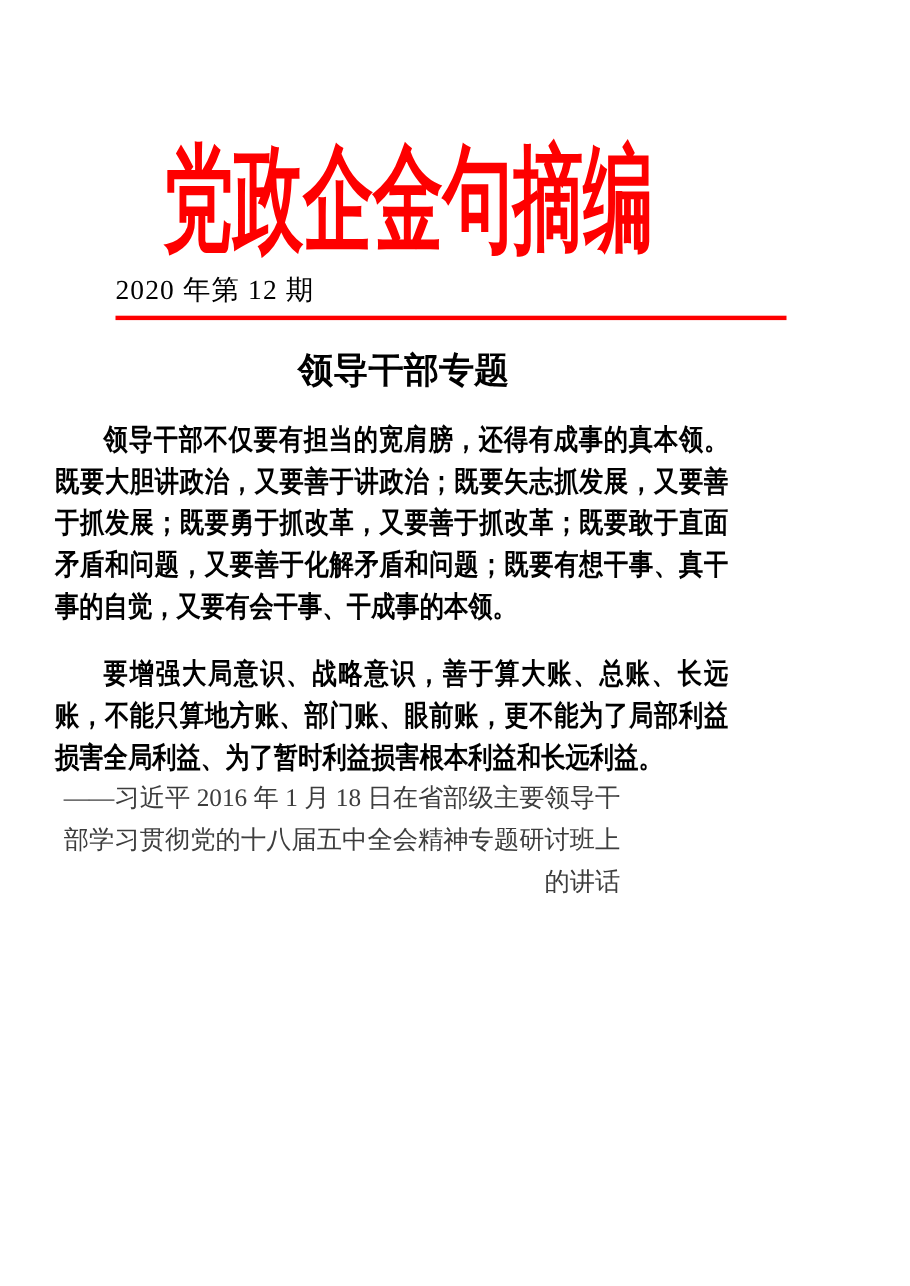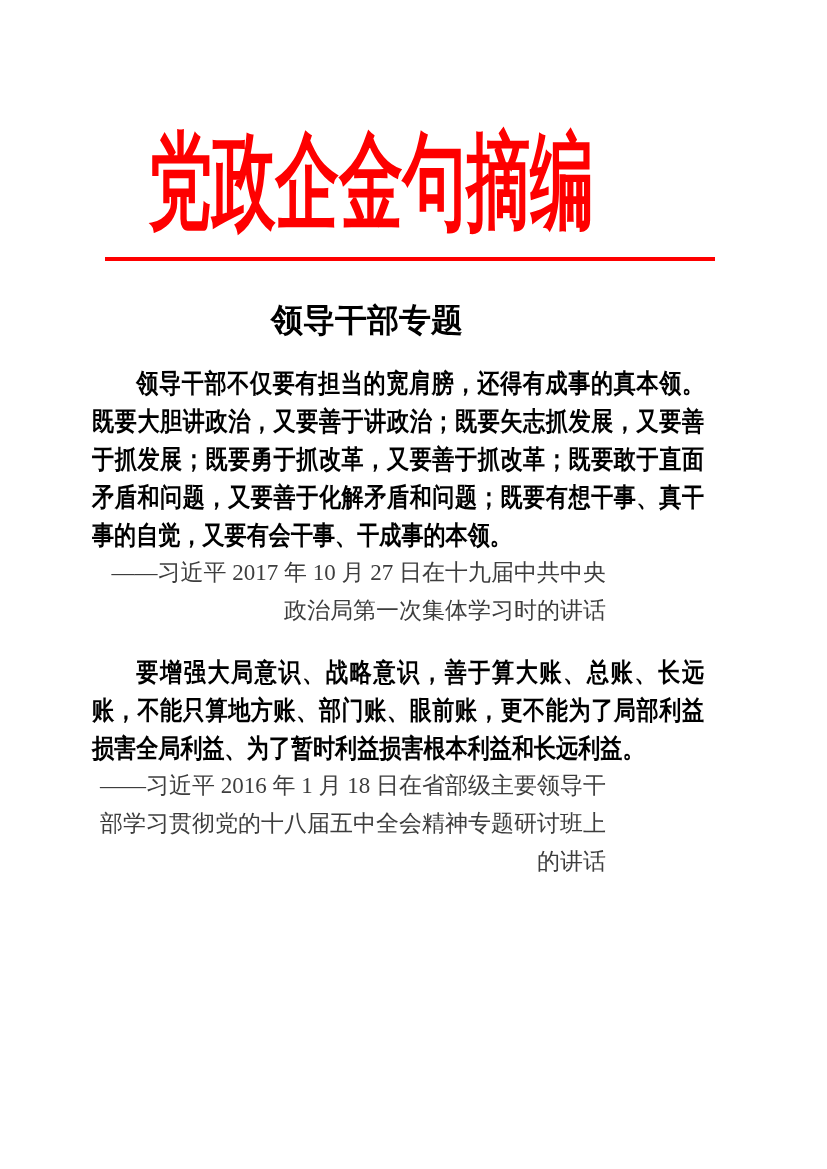--- a/index.html
+++ b/index.html
@@ -53,35 +53,35 @@
     letter-spacing: 1px;
   }
   .red-rule {
     margin: 7px 105px 0 105px;
     width: 610px;
     height: 4px;
     background: #fe0000;
   }
   
   .section-title {
-    margin: 41px 105px 0 105px;
+    margin: 27px 105px 0 105px;
     width: 612px;
     text-align: center;
     font-size: 32px;
     line-height: 36px;
     font-weight: bold;
     font-family: "Liberation Serif", serif;
   }
   .section-title span {
     display: inline-block;
     transform: translateX(-44px);
   }
   
   .quote {
-    margin: 0 92px;
+    margin: 0 50px;
     width: 612px;
   }
   .quote-first {
     margin-top: 26px;
   }
   .quote + .quote {
     margin-top: 23px;
   }
   .quote-body {
     margin: 0;
@@ -109,31 +109,31 @@
 </head>
 <body>
 
 <div class="page">
 
   <div class="masthead">
     <span class="masthead-title">党政企金句摘编</span>
   </div>
 
   <div class="header-row">
+    <span class="header-issue">2020 年第 12 期</span>
   </div>
 
   <div class="red-rule"></div>
 
   <h2 class="section-title">
     <span>领导干部专题</span>
   </h2>
 
   <section class="quote quote-first">
     <p class="quote-body">领导干部不仅要有担当的宽肩膀，还得有成事的真本领。既要大胆讲政治，又要善于讲政治；既要矢志抓发展，又要善于抓发展；既要勇于抓改革，又要善于抓改革；既要敢于直面矛盾和问题，又要善于化解矛盾和问题；既要有想干事、真干事的自觉，又要有会干事、干成事的本领。</p>
-    <p class="quote-attribution">——习近平 2017 年 10 月 27 日在十九届中共中央政治局第一次集体学习时的讲话</p>
   </section>
 
 
   <section class="quote">
     <p class="quote-body">要增强大局意识、战略意识，善于算大账、总账、长远账，不能只算地方账、部门账、眼前账，更不能为了局部利益损害全局利益、为了暂时利益损害根本利益和长远利益。</p>
     <p class="quote-attribution">——习近平 2016 年 1 月 18 日在省部级主要领导干部学习贯彻党的十八届五中全会精神专题研讨班上的讲话</p>
   </section>
 
 </div>
 

